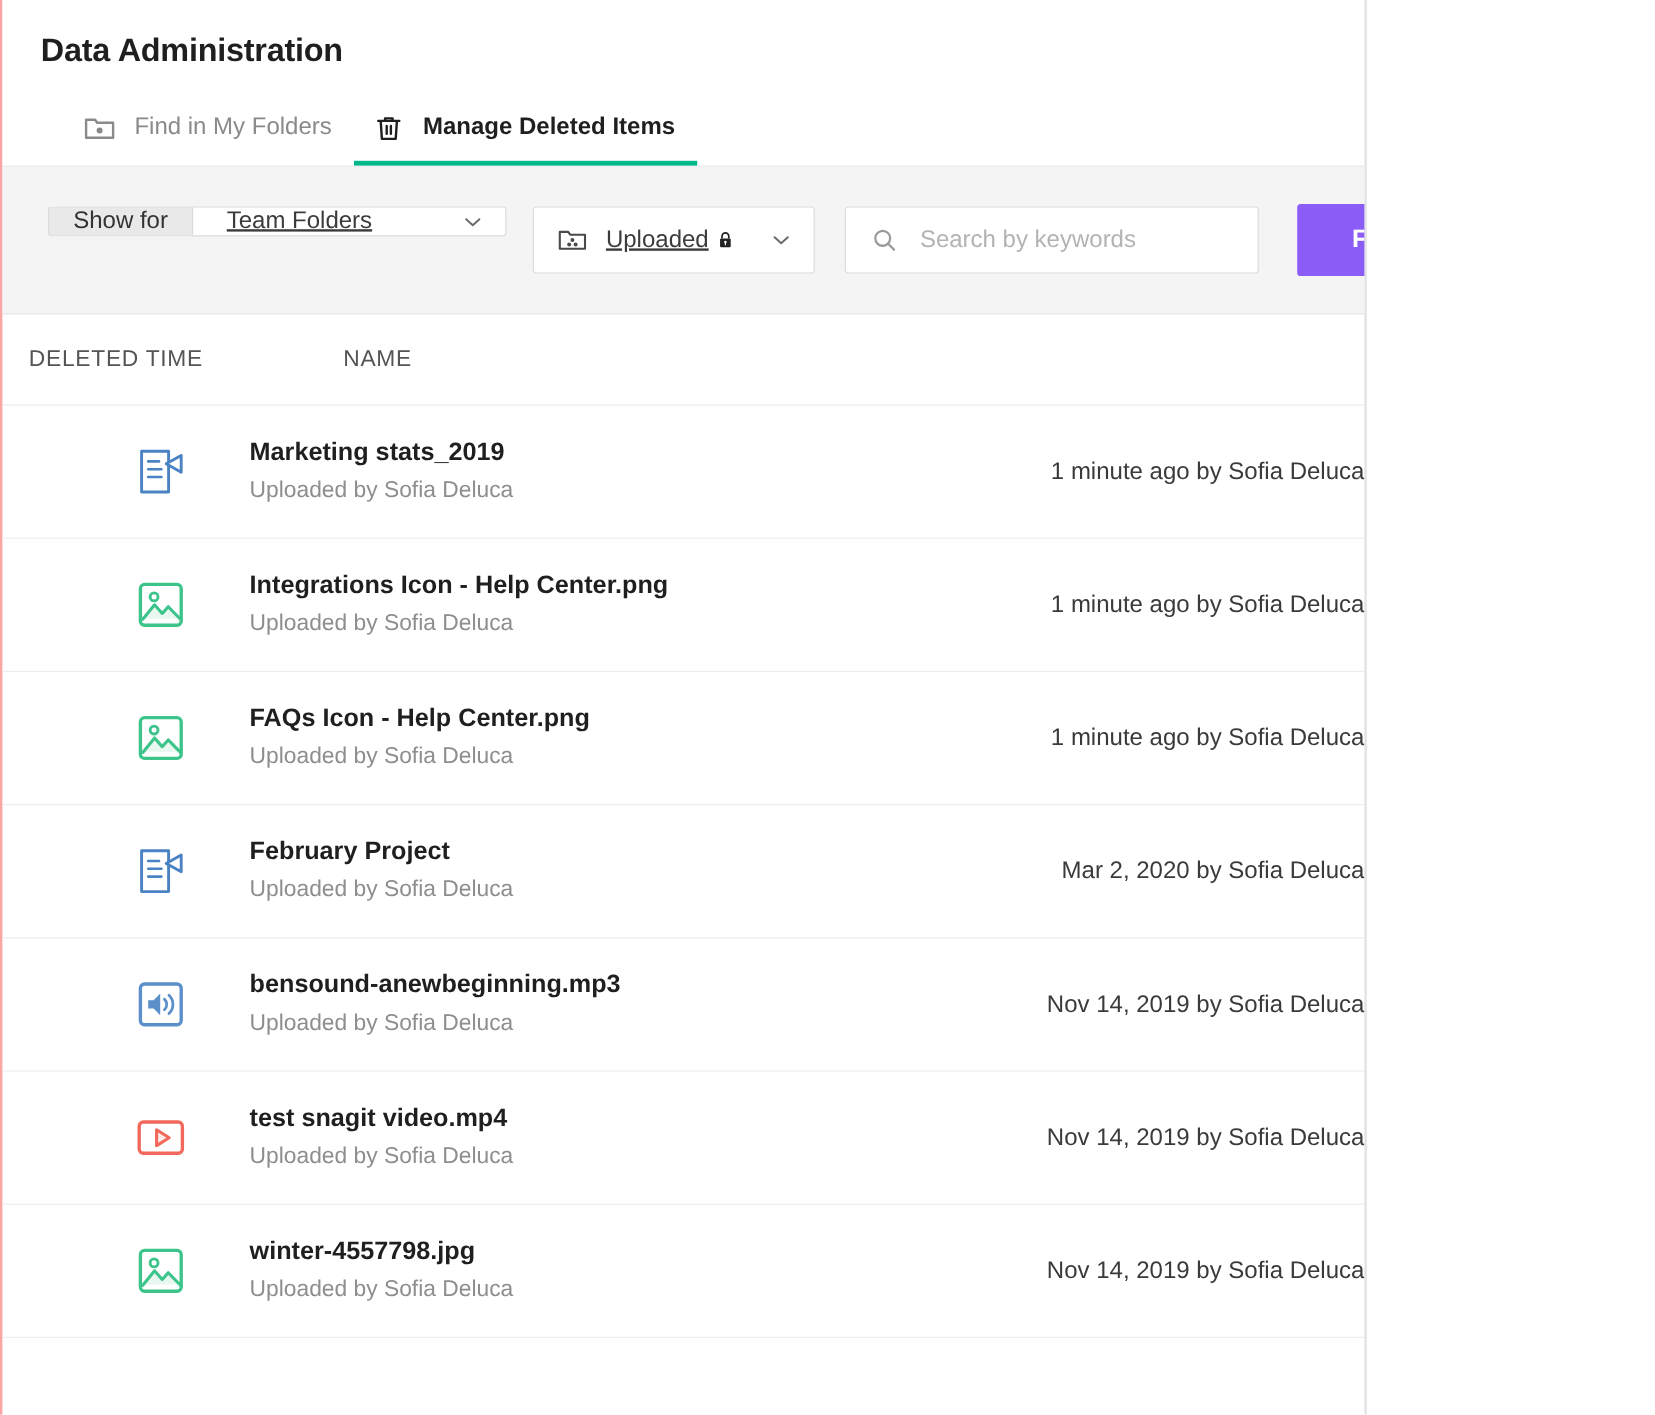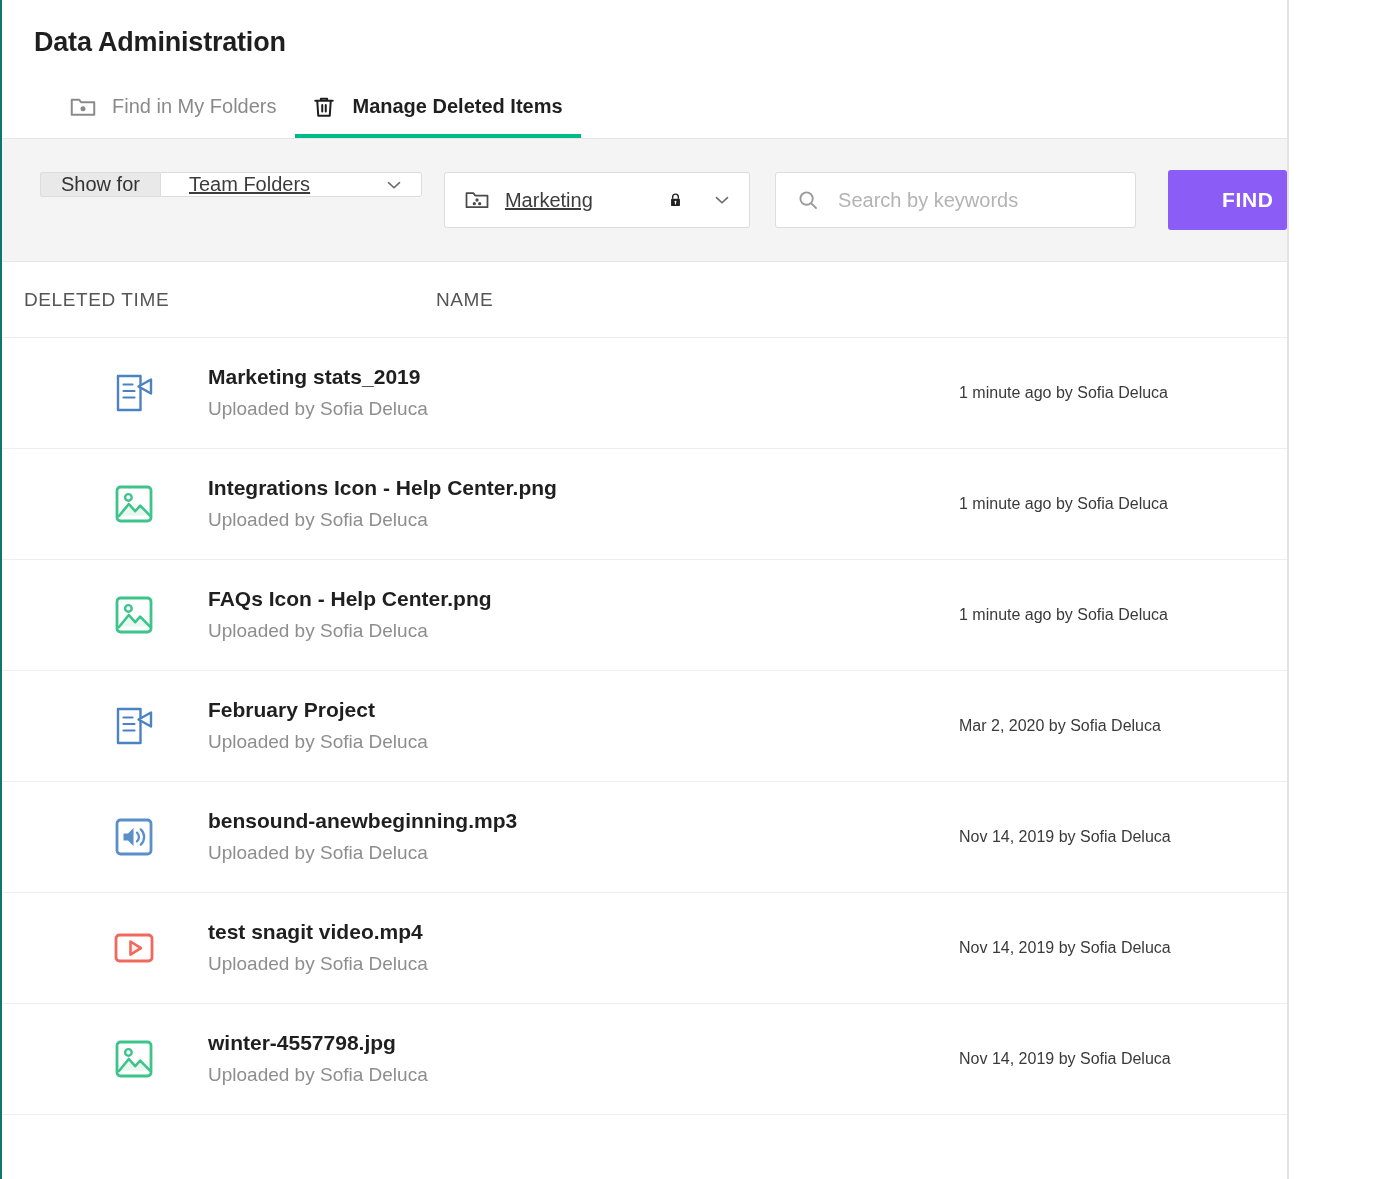--- a/index.html
+++ b/index.html
@@ -7,23 +7,23 @@
     margin: 0; padding: 0;
     background: #ffffff;
   }
   body {
     width: 1379px; height: 1179px;
     font-family: "Liberation Sans", sans-serif;
     color: #222222;
     overflow: hidden;
   }
   .page {
-    width: 1289px; height: 1179px;
+    width: 1139px; height: 1179px;
     position: relative;
-    border-left: 2px solid #0f766e;
+    border-left: 2px solid #fca5a5;
     border-right: 2px solid #e3e3e3;
     background: #fff;
     overflow: hidden;
   }
 
   
   .header {
     padding: 22px 0 0 0;
     background: #fff;
     border-bottom: 1px solid #e6e6e6;
@@ -197,21 +197,21 @@
   }
   .file-sub {
     font-size: 19px;
     color: #8e8e8e;
     line-height: 28px;
     margin-top: 4px;
   }
   .cell-time {
     flex: 1;
     padding-left: 22px;
-    font-size: 16px;
+    font-size: 20px;
     color: #3a3a3a;
     white-space: nowrap;
   }
 </style>
 </head>
 <body>
 
 <div class="page">
 
   <div class="header">
@@ -261,21 +261,21 @@
 
     <div class="select-box standalone">
       <span class="folder-mini">
         <svg viewBox="0 0 24 24" width="28" height="28" fill="none" stroke="#4a4a4a" stroke-width="1.5">
           <path d="M3 6.2h6l1.4 2H21v10H3z" stroke-linejoin="round"></path>
           <circle cx="12" cy="12" r="1.4" fill="#4a4a4a" stroke="none"></circle>
           <circle cx="9.7" cy="15.2" r="1.4" fill="#4a4a4a" stroke="none"></circle>
           <circle cx="14.3" cy="15.2" r="1.4" fill="#4a4a4a" stroke="none"></circle>
         </svg>
       </span>
-      <span class="sel-text">Marketing</span>
+      <span class="sel-text">Uploaded</span>
       <span class="lock-ico">
         <svg viewBox="0 0 24 24" width="19" height="22" fill="none">
           <path d="M8.4 10.5V8.2a3.6 3.6 0 017.2 0v2.3" stroke="#222" stroke-width="1.8"></path>
           <rect x="6.4" y="10.3" width="11.2" height="9.4" rx="1.2" fill="#222"></rect>
           <circle cx="12" cy="14.2" r="1.3" fill="#fff"></circle>
           <path d="M12 14.6v2.3" stroke="#fff" stroke-width="1.3" stroke-linecap="round"></path>
         </svg>
       </span>
       <span class="chev">
         <svg viewBox="0 0 24 24" width="22" height="22" fill="none" stroke="#6b6b6b" stroke-width="1.8" stroke-linecap="round" stroke-linejoin="round">

